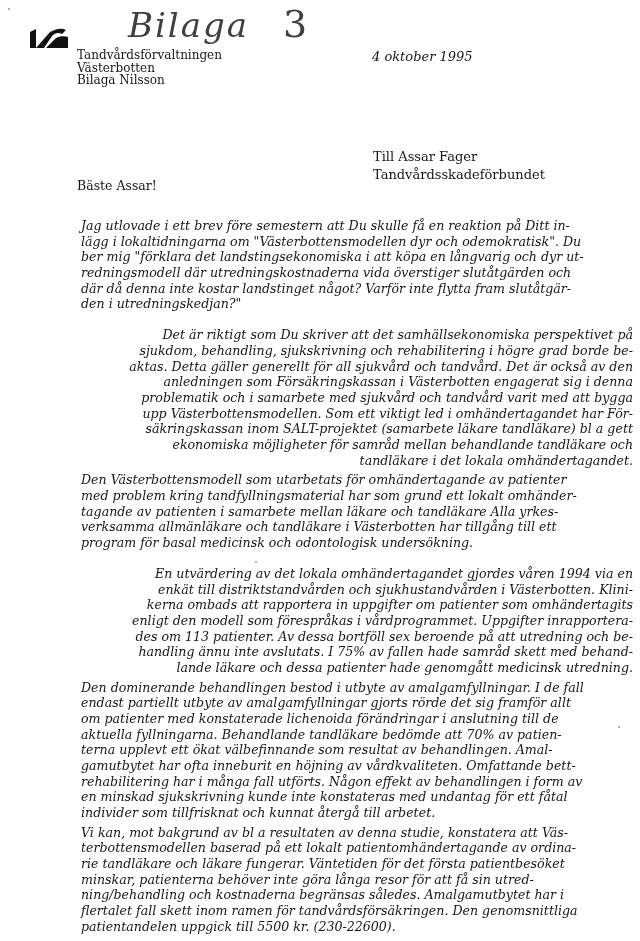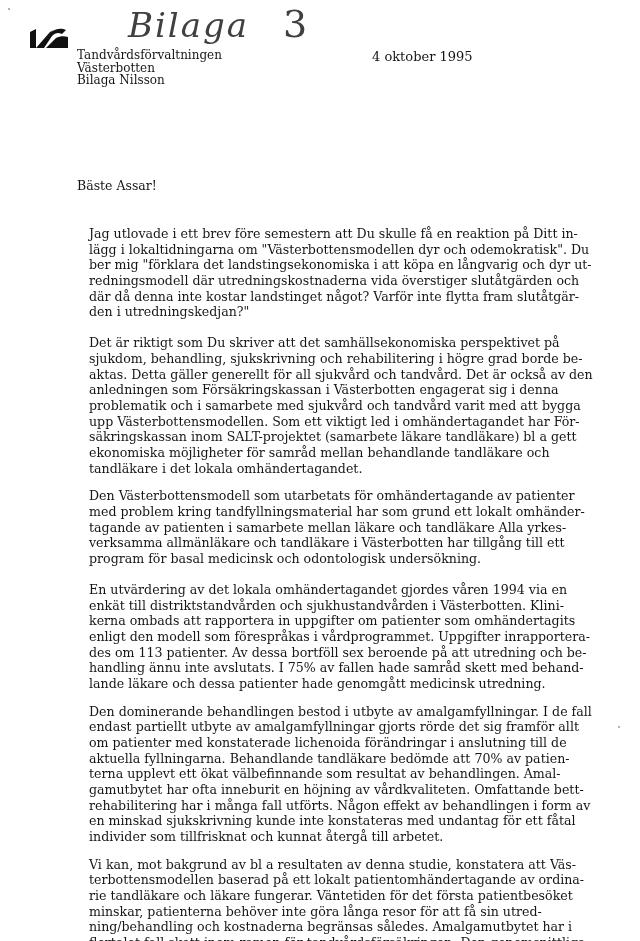--- a/index.html
+++ b/index.html
@@ -12,32 +12,32 @@
     position: absolute; left: 128px; top: 2px;
     font-family: "DejaVu Serif", serif; font-style: italic;
     font-size: 34px; color: #404040; letter-spacing: 2px;
   }
   .handwritten .num { margin-left: 34px; font-style: normal; font-size: 38px; }
   .logo { position: absolute; left: 30px; top: 28px; width: 40px; height: 20px; }
   .sender {
     position: absolute; left: 77px; top: 49px;
     font-size: 12px; line-height: 12.5px;
   }
-  .date { position: absolute; left: 372px; top: 49px; font-size: 13px; }
+  .date { position: absolute; left: 372px; top: 49px; font-size: 13px; font-style: italic; }
   .recipient {
     position: absolute; left: 373px; top: 148px;
     font-size: 13px; line-height: 18px;
   }
   .salutation { position: absolute; left: 77px; top: 178px; font-size: 12.5px; text-align: right; }
   .body-text {
     position: absolute; left: 77px; top: 214px; width: 560px;
     font-size: 12.6px; line-height: 15.65px;
   }
-  .body-text p { margin: 12px; white-space: pre-line; }
-  .body-text p.gap { margin-top: 15.5px; }
+  .body-text p { margin: 4px; white-space: pre-line; font-style: italic; }
+  .body-text p.gap { margin-top: 15.5px; text-align: right; }
   .speck { position: absolute; width: 2px; height: 2px; background: #999; border-radius: 1px; }
 </style>
 </head>
 <body>
 
 <div class="handwritten"><span>Bilaga</span><span class="num">3</span></div>
 
 <svg class="logo" viewBox="0 0 40 20">
   <path d="M0 4 L6 1 L6 20 L0 20 Z" fill="#111"></path>
   <path d="M8 20 L22 4 C26 0 32 0 36 2 L32 6 C28 4 25 5 22 8 L14 20 Z" fill="#111"></path>
@@ -47,20 +47,22 @@
 
 <div class="sender">
   <div>Tandvårdsförvaltningen</div>
   <div>Västerbotten</div>
   <div>Bilaga Nilsson</div>
 </div>
 
 <div class="date">4 oktober 1995</div>
 
 <div class="recipient">
+  <div>Till Assar Fager</div>
+  <div>Tandvårdsskadeförbundet</div>
 </div>
 
 <div class="salutation">Bäste Assar!</div>
 
 <div class="body-text">
   <p>Jag utlovade i ett brev före semestern att Du skulle få en reaktion på Ditt in-
 lägg i lokaltidningarna om "Västerbottensmodellen dyr och odemokratisk". Du
 ber mig "förklara det landstingsekonomiska i att köpa en långvarig och dyr ut-
 redningsmodell där utredningskostnaderna vida överstiger slutåtgärden och
 där då denna inte kostar landstinget något? Varför inte flytta fram slutåtgär-

